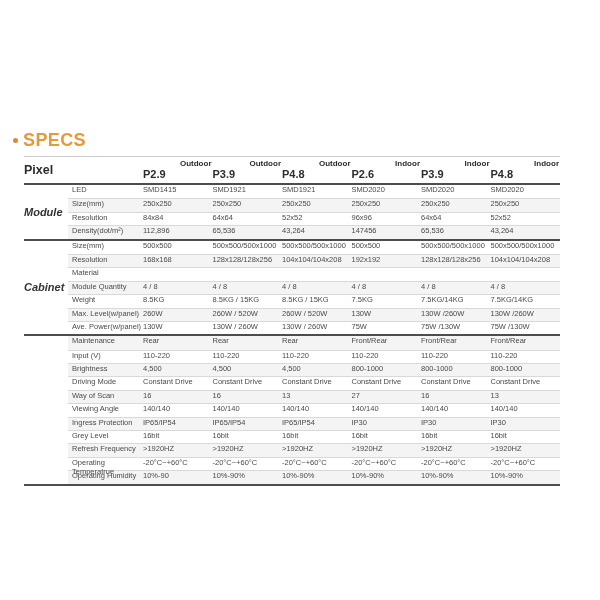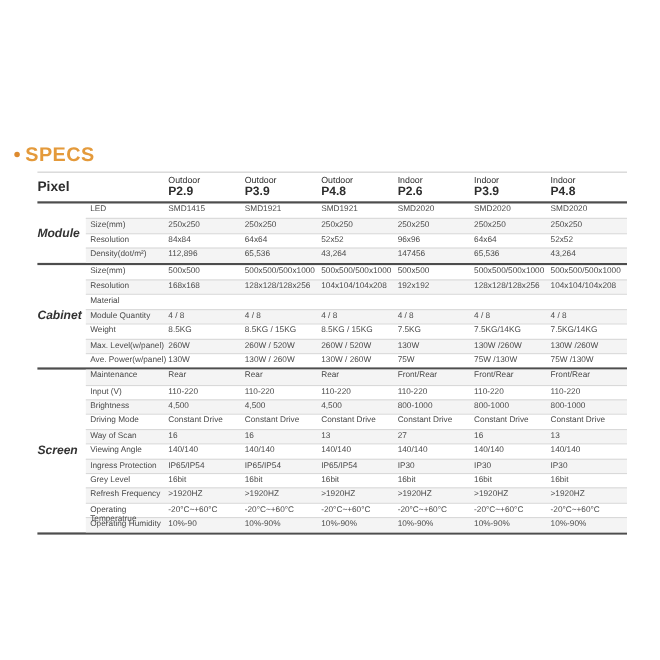--- a/index.html
+++ b/index.html
@@ -15,37 +15,37 @@
   }
   .specs-title .bullet{
     width:5px;height:5px;border-radius:50%;
     background:var(--accent-dark,#dd8a2e);
   }
   .specs-title .title-text{
     font-size:18px;font-weight:bold;letter-spacing:0.4px;
     color:var(--accent,#e49a3b);
   }
   .spec-table{
-    position:absolute;left:34px;top:156px;width:536px;
+    position:absolute;left:24px;top:156px;width:536px;
     font-size:7.5px;color:#4a4a4a;
   }
   .header-row{
     display:flex;align-items:center;
     height:26px;
     border-top:1px solid #cccccc;
     border-bottom:2px solid #4d4d4d;
   }
   .group-cell{width:44px;flex:0 0 44px;box-sizing:border-box;}
   .header-group{
     font-size:12.5px;font-weight:bold;color:#2d2d2d;
   }
   .label-cell{width:74px;flex:0 0 74px;box-sizing:border-box;padding-left:4px;}
   .header-cols{display:flex;flex:1;}
   .header-col{width:69.5px;flex:0 0 69.5px;box-sizing:border-box;padding-left:1px;line-height:1.15;}
-  .col-location{font-size:8px;font-weight:normal;color:#2d2d2d;}
+  .col-location{font-size:8px;font-weight:bold;color:#2d2d2d;text-align:right;}
   .col-model{font-size:11px;font-weight:bold;color:#2d2d2d;}
   .group{position:relative;border-bottom:2px solid #4d4d4d;}
   .group-label{
     position:absolute;left:0;top:0;bottom:0;width:44px;
     display:flex;align-items:center;
     font-size:11px;font-weight:bold;color:#333333;font-style:italic;
   }
   .group-rows{margin-left:44px;}
   .row{
     display:flex;align-items:flex-start;
@@ -210,21 +210,20 @@
             <div class="data-cell">130W / 260W</div>
             <div class="data-cell">130W / 260W</div>
             <div class="data-cell">75W</div>
             <div class="data-cell">75W /130W</div>
             <div class="data-cell">75W /130W</div>
           </div>
 </div>
   </div>
 
   <div class="group">
-    <div class="group-label">Screen</div>
     <div class="group-rows">
   <div class="row shaded">
     <div class="label-cell row-label">Maintenance</div>
   <div class="data-cell">Rear</div>
             <div class="data-cell">Rear</div>
             <div class="data-cell">Rear</div>
             <div class="data-cell">Front/Rear</div>
             <div class="data-cell">Front/Rear</div>
             <div class="data-cell">Front/Rear</div>
           </div>

